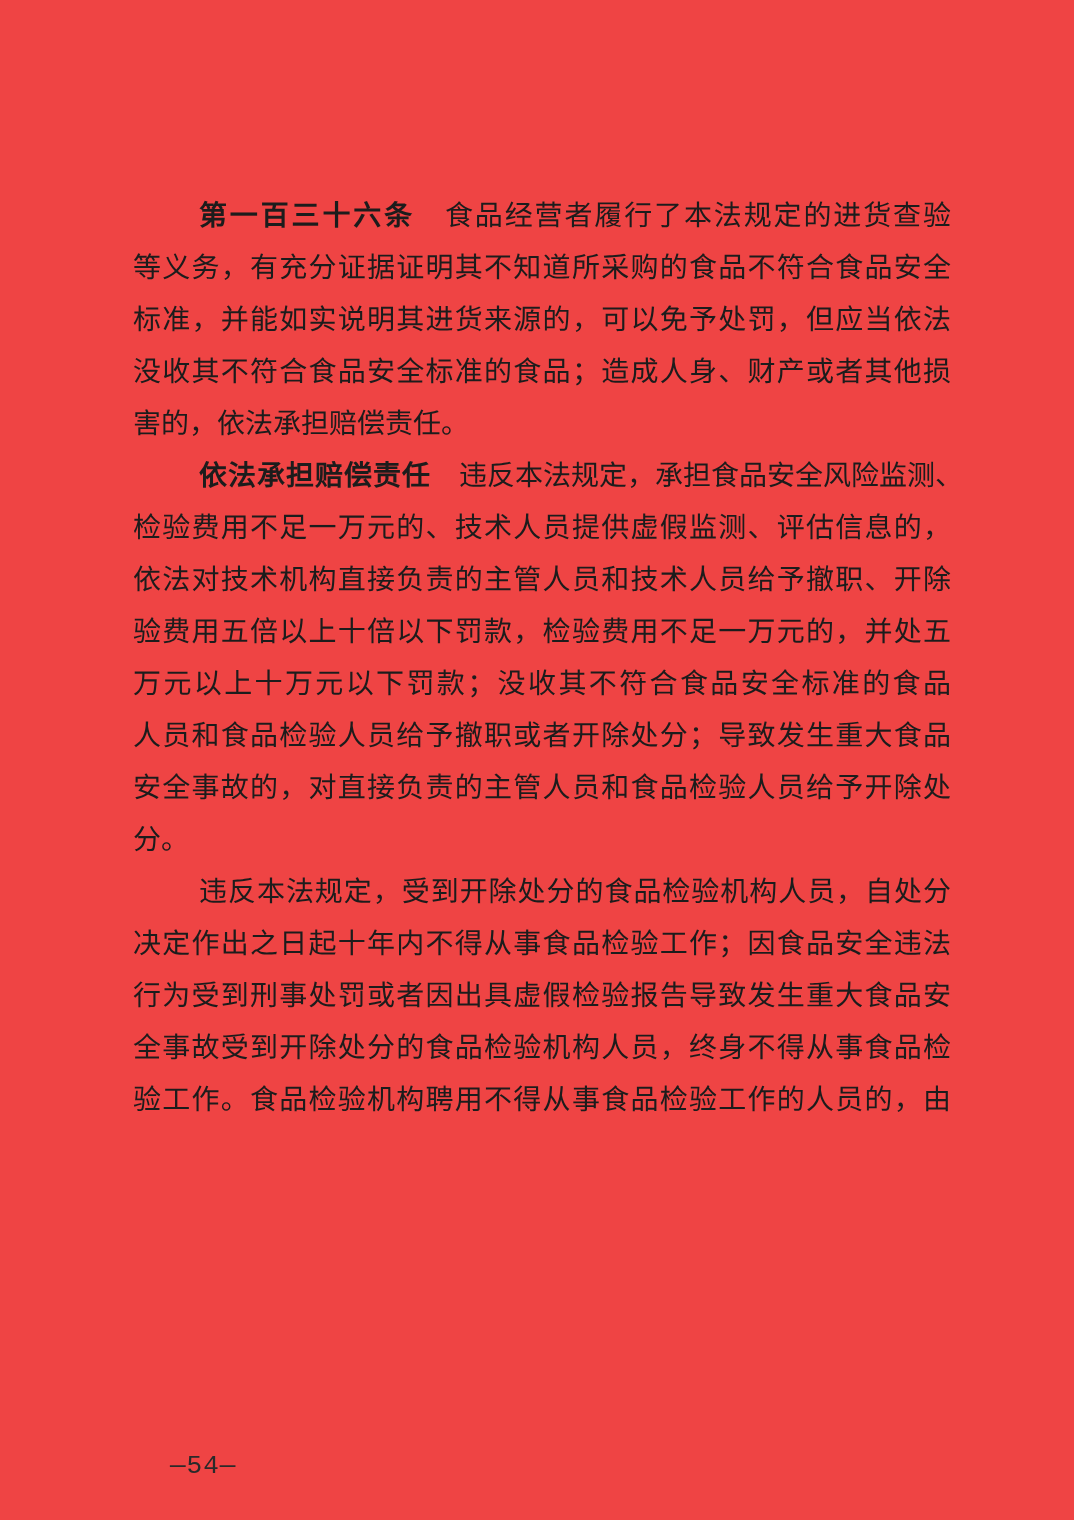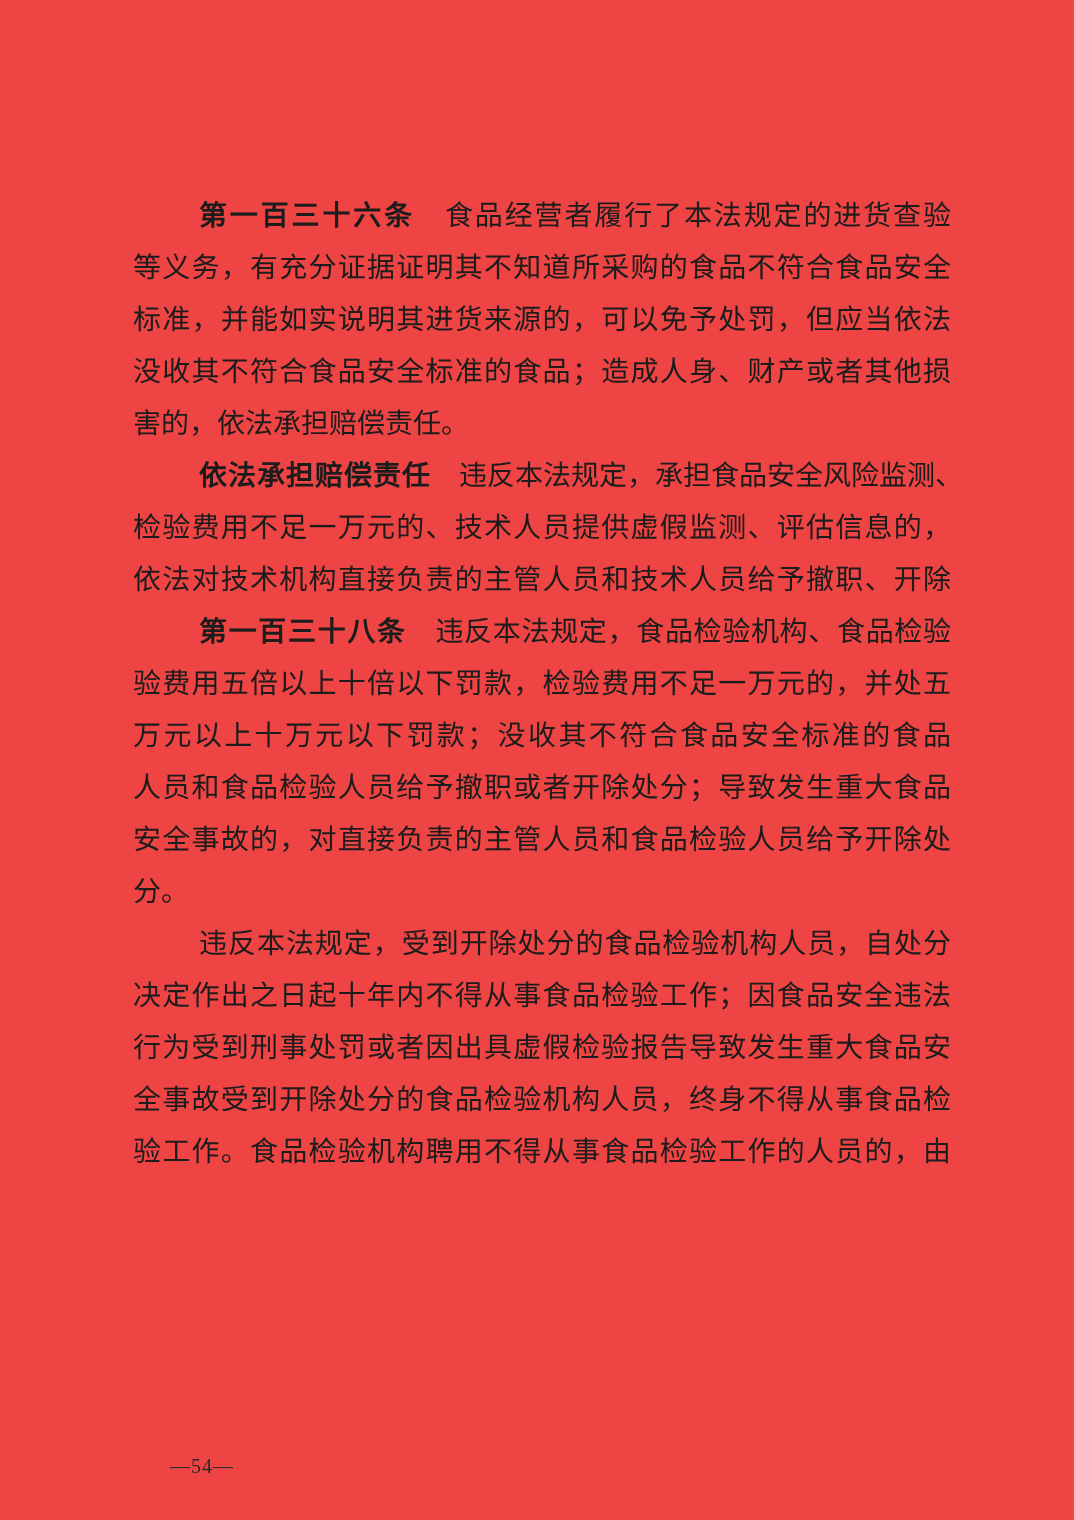--- a/index.html
+++ b/index.html
@@ -50,40 +50,40 @@
     letter-spacing: 1px;
   }
   .art-gap {
     display: inline-block;
     width: 1em;
   }
   .page-number {
     position: absolute;
     left: 170px;
     top: 1449px;
-    font-size: 20px;
+    font-size: 26px;
     line-height: 34px;
     letter-spacing: 1px;
     color: #2a2a2a;
+    font-family: Liberation Mono, monospace;
   }
 </style>
 </head>
 <body>
 
 <div class="doc-page">
   <div class="doc-body">
       <div class="line first just"><span class="art-no">第一百三十六条</span><span class="art-gap"></span><span>食品经营者履行了本法规定的进货查验</span></div>
       <div class="line just">等义务，有充分证据证明其不知道所采购的食品不符合食品安全</div>
       <div class="line just">标准，并能如实说明其进货来源的，可以免予处罚，但应当依法</div>
       <div class="line just">没收其不符合食品安全标准的食品；造成人身、财产或者其他损</div>
       <div class="line short-last">害的，依法承担赔偿责任。</div>
       <div class="line first just"><span class="art-no">依法承担赔偿责任</span><span class="art-gap"></span><span>违反本法规定，承担食品安全风险监测、</span></div>
       <div class="line just">检验费用不足一万元的、技术人员提供虚假监测、评估信息的，</div>
       <div class="line just">依法对技术机构直接负责的主管人员和技术人员给予撤职、开除</div>
-      <div class="line first just"><span class="art-no">第一百三十八条</span><span class="art-gap"></span><span>违反本法规定，食品检验机构、食品检验</span></div>
       <div class="line just">验费用五倍以上十倍以下罚款，检验费用不足一万元的，并处五</div>
       <div class="line just">万元以上十万元以下罚款；没收其不符合食品安全标准的食品</div>
       <div class="line just">人员和食品检验人员给予撤职或者开除处分；导致发生重大食品</div>
       <div class="line just">安全事故的，对直接负责的主管人员和食品检验人员给予开除处</div>
       <div class="line short-last">分。</div>
       <div class="line first just">违反本法规定，受到开除处分的食品检验机构人员，自处分</div>
       <div class="line just">决定作出之日起十年内不得从事食品检验工作；因食品安全违法</div>
       <div class="line just">行为受到刑事处罚或者因出具虚假检验报告导致发生重大食品安</div>
       <div class="line just">全事故受到开除处分的食品检验机构人员，终身不得从事食品检</div>
       <div class="line just">验工作。食品检验机构聘用不得从事食品检验工作的人员的，由</div>

